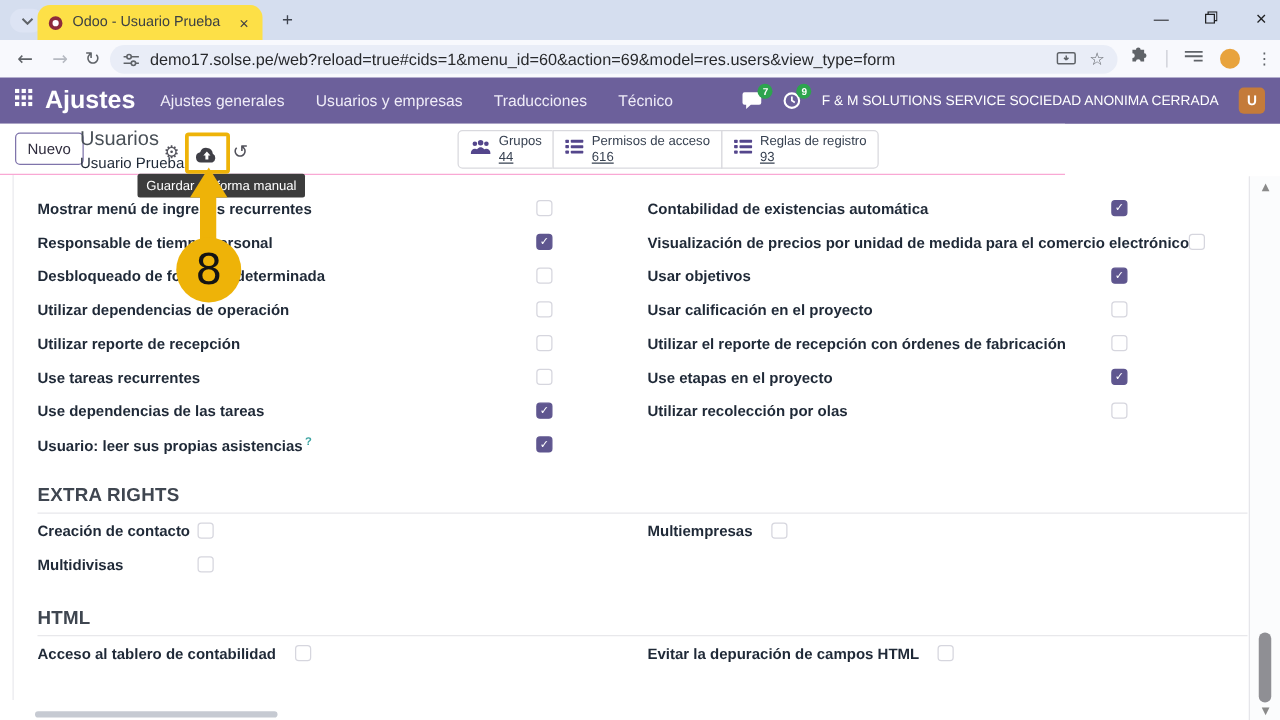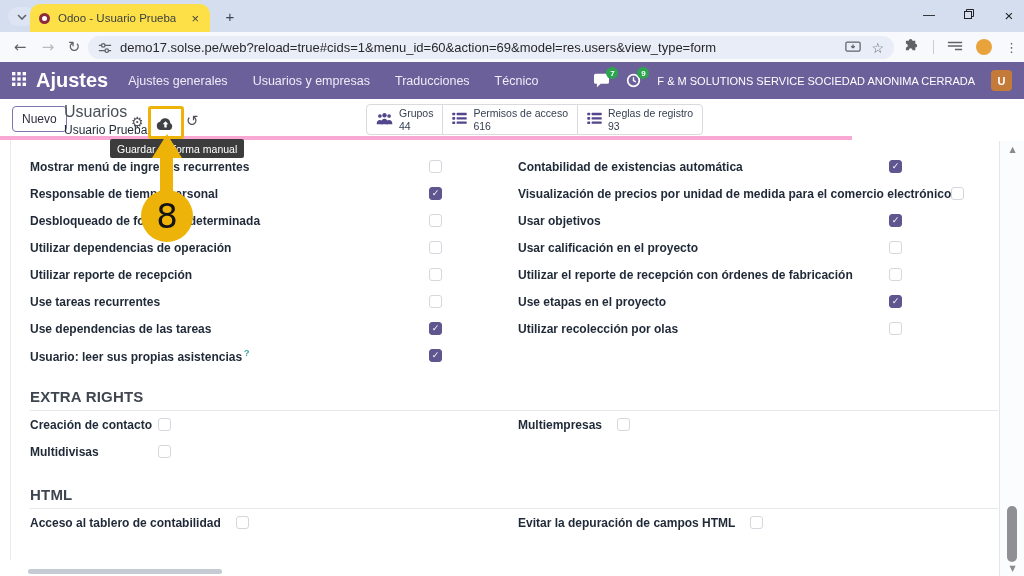--- a/index.html
+++ b/index.html
@@ -47,34 +47,34 @@
   .icon-badge { position:relative; display:flex; align-items:center; }
   .badge { position:absolute; top:-6px; right:-8px; min-width:12px; height:12px; padding:0 2px;
            background:#2da44e; border-radius:7px; color:#fff; font-size:8px; font-weight:700;
            display:flex; align-items:center; justify-content:center; }
   .company { font-size:11px; color:#fff; white-space:nowrap; }
   .avatar { width:21px; height:21px; border-radius:4px; background:#c47b3a; color:#fff; font-size:11px;
             font-weight:700; display:flex; align-items:center; justify-content:center; }
 
   
   .control-bar { position:absolute; left:0; top:99px; width:852px; height:41px; background:#fff;
-                 border-bottom:4px solid #f9a8d4; }
+                 border-bottom:1px solid #f9a8d4; }
   .btn-new { position:absolute; left:12px; top:7px; padding:5px 9px; background:#fff; font-size:12px;
              color:#2f2c3d; border:1px solid #7f74ab; border-radius:4px; }
   .breadcrumb { position:absolute; left:64px; top:4px; }
   .bc-parent { font-size:16px; color:#495057; }
   .bc-current { font-size:12px; color:#1f2937; margin-top:2px; }
   .icn-abs { position:absolute; color:#52525b; font-family:"DejaVu Sans",sans-serif; }
   .stat-group { position:absolute; left:366px; top:5px; display:flex; }
   .stat { display:flex; align-items:center; gap:6px; padding:2px 9px; border:1px solid #d9d9de;
           background:#fff; margin-left:-1px; }
   .stat:first-child { border-radius:4px 0 0 4px; margin-left:0; }
   .stat:last-child { border-radius:0 4px 4px 0; }
   .stat-txt .sl { font-size:10.5px; color:#374151; line-height:1.2; }
-  .stat-txt .sv { font-size:10.5px; color:#374151; line-height:1.2; }
+  .stat-txt .sv { font-size:10.5px; color:#374151; line-height:1.2;text-decoration:underline; }
 
   
   .sheet-left-border { position:absolute; left:10px; top:140px; width:1px; height:420px; background:#eaeaee; }
   .col { position:absolute; top:153px; }
   .col-left  { left:30px;  width:412px; }
   .col-right { left:518px; width:384px; }
   .crow { height:27px; display:flex; align-items:center; justify-content:space-between; }
   .lbl { font-size:12px; font-weight:600; color:#1f2937; white-space:nowrap; }
   .help { color:#3aa3a0; font-size:9px; margin-left:2px; }
   .cb { width:13px; height:13px; border:1px solid #d6d6de; border-radius:3px; background:#fff;

